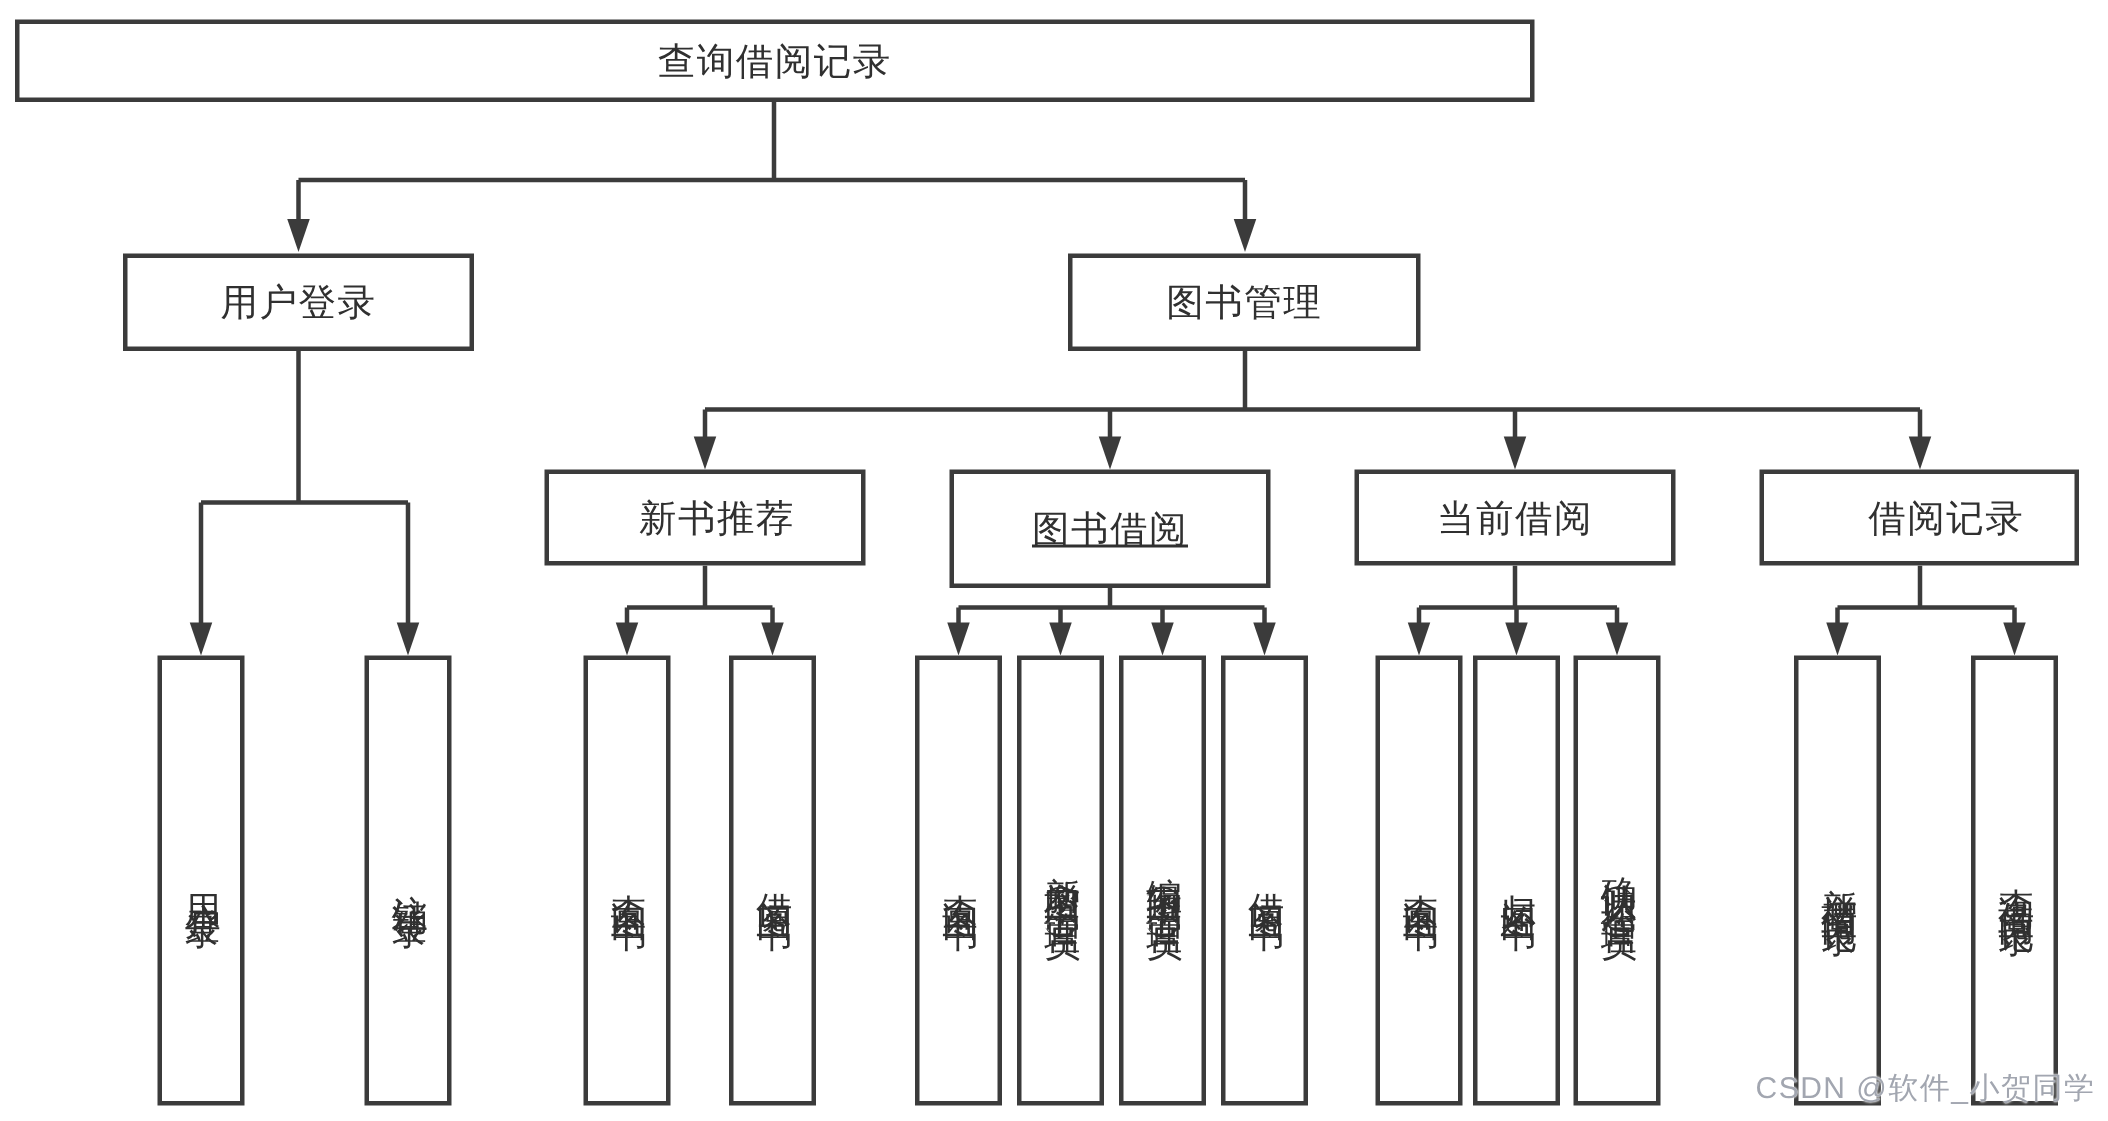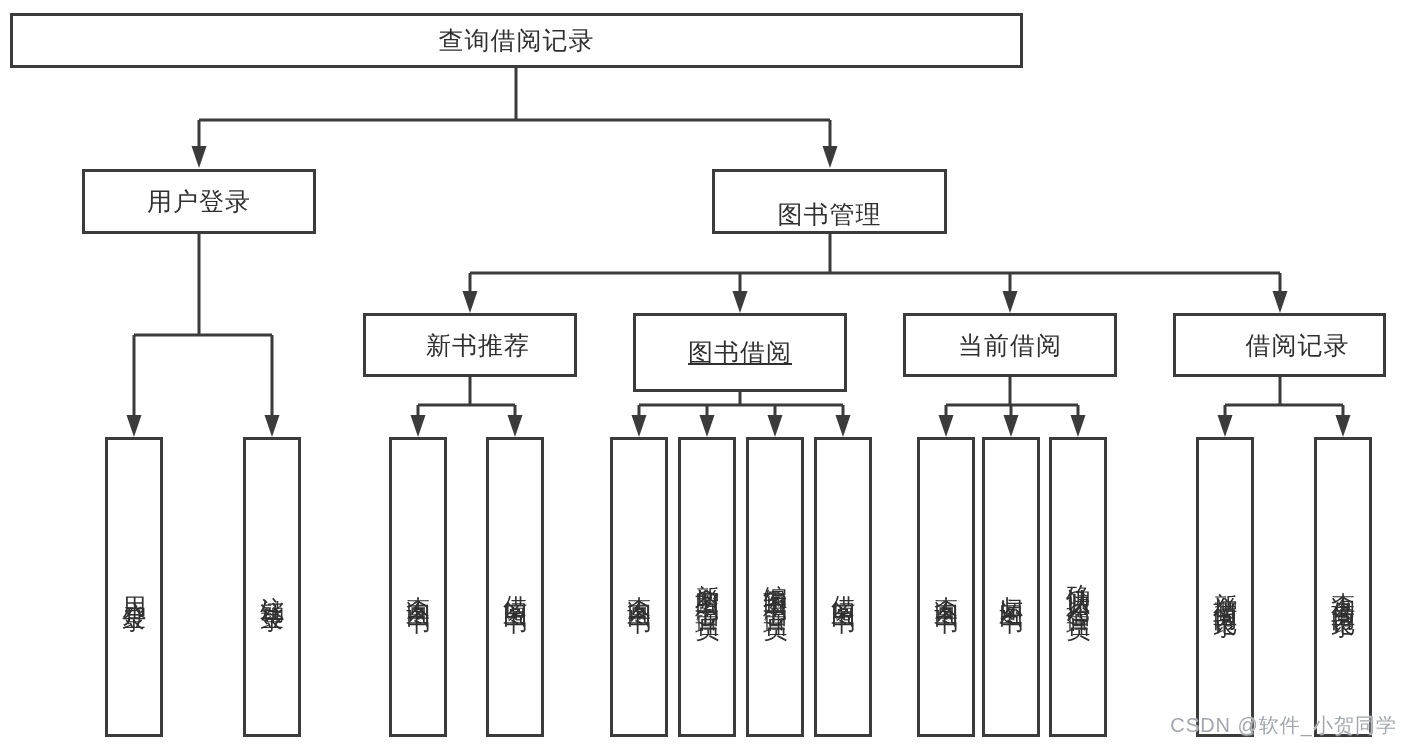--- a/index.html
+++ b/index.html
@@ -33,21 +33,21 @@
   .vbox .vtext {
     writing-mode: vertical-rl;
     text-orientation: mixed;
     letter-spacing: 0.2em;
     line-height: 1.1;
     white-space: nowrap;
   }
   
   #n-root  { left: 10px;   top: 13px;  width: 1013px; height: 55px; }
   #n-user  { left: 82px;   top: 169px; width: 234px;  height: 65px; }
-  #n-mgmt  { left: 712px;  top: 169px; width: 235px;  height: 65px; align-items: flex-end; }
+  #n-mgmt  { left: 712px;  top: 169px; width: 235px;  height: 65px; }
   #n-l3-0  { left: 363px;  top: 313px; width: 214px;  height: 64px; padding-left: 16px; }
   #n-l3-1  { left: 633px;  top: 313px; width: 214px;  height: 79px; text-decoration: underline; }
   #n-l3-2  { left: 903px;  top: 313px; width: 214px;  height: 64px; }
   #n-l3-3  { left: 1173px; top: 313px; width: 213px;  height: 64px; padding-left: 36px; }
   
   #n-v0  { left: 105px; }
   #n-v1  { left: 243px; }
   #n-v2  { left: 389px; }
   #n-v3  { left: 486px; }
   #n-v4  { left: 610px; }

